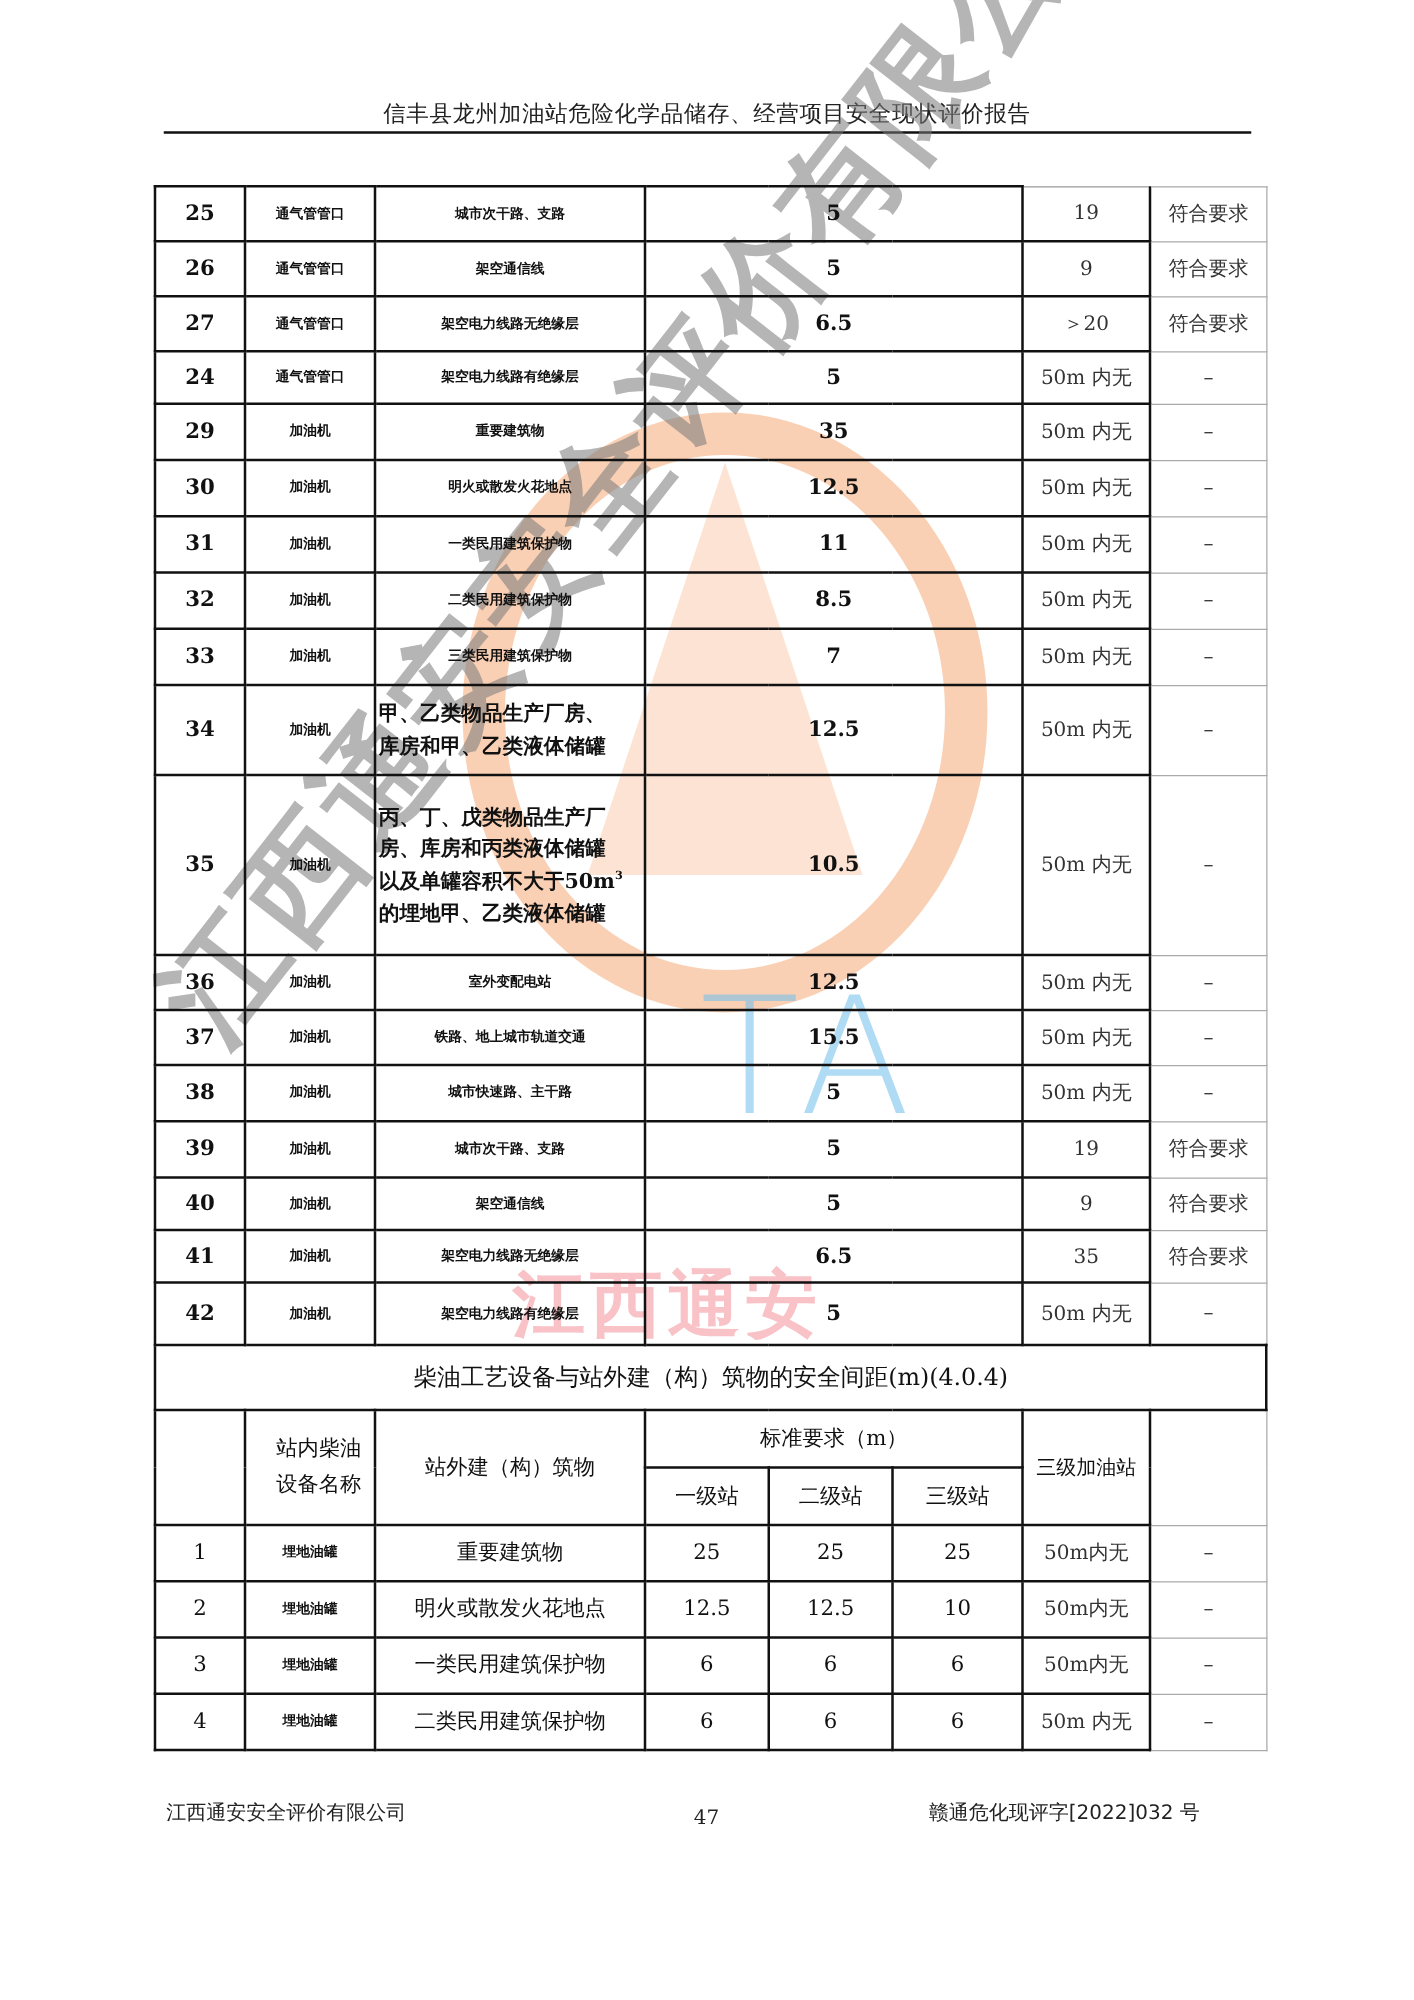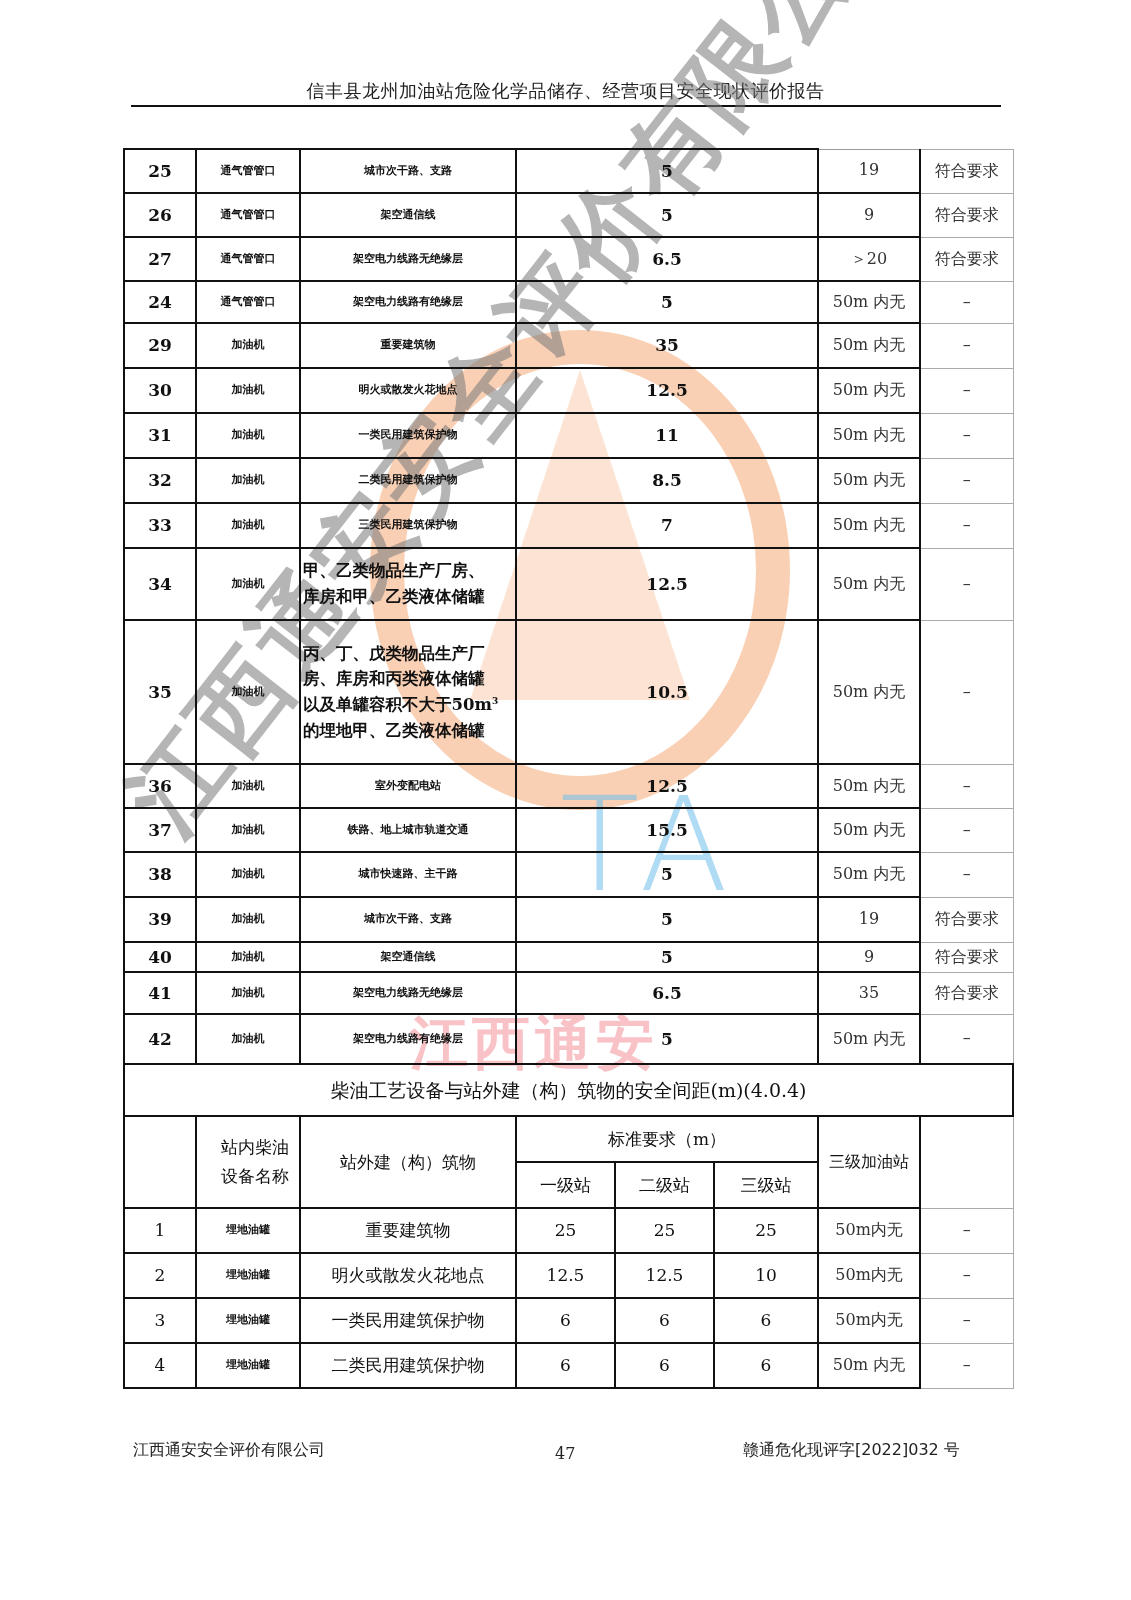--- a/index.html
+++ b/index.html
@@ -198,21 +198,21 @@
         <td class="light">–</td>
       </tr>
       <tr style="height: 45px;">
         <td class="bold">39</td>
         <td class="name">加油机</td>
         <td class="name">城市次干路、支路</td>
         <td class="bold" colspan="3">5</td>
         <td class="light" style="border-color: rgb(153, 153, 153) rgb(17, 17, 17) rgb(17, 17, 17); border-width: 1px 2px 2px;">19</td>
         <td class="light">符合要求</td>
       </tr>
-      <tr style="height: 30px; padding-left: 16px;">
+      <tr style="height: 42px; padding-left: 16px;">
         <td class="bold">40</td>
         <td class="name">加油机</td>
         <td class="name">架空通信线</td>
         <td class="bold" colspan="3">5</td>
         <td class="light" style="border-color: rgb(153, 153, 153) rgb(17, 17, 17) rgb(17, 17, 17); border-width: 1px 2px 2px;">9</td>
         <td class="light">符合要求</td>
       </tr>
       <tr style="height: 42px;">
         <td class="bold">41</td>
         <td class="name">加油机</td>

